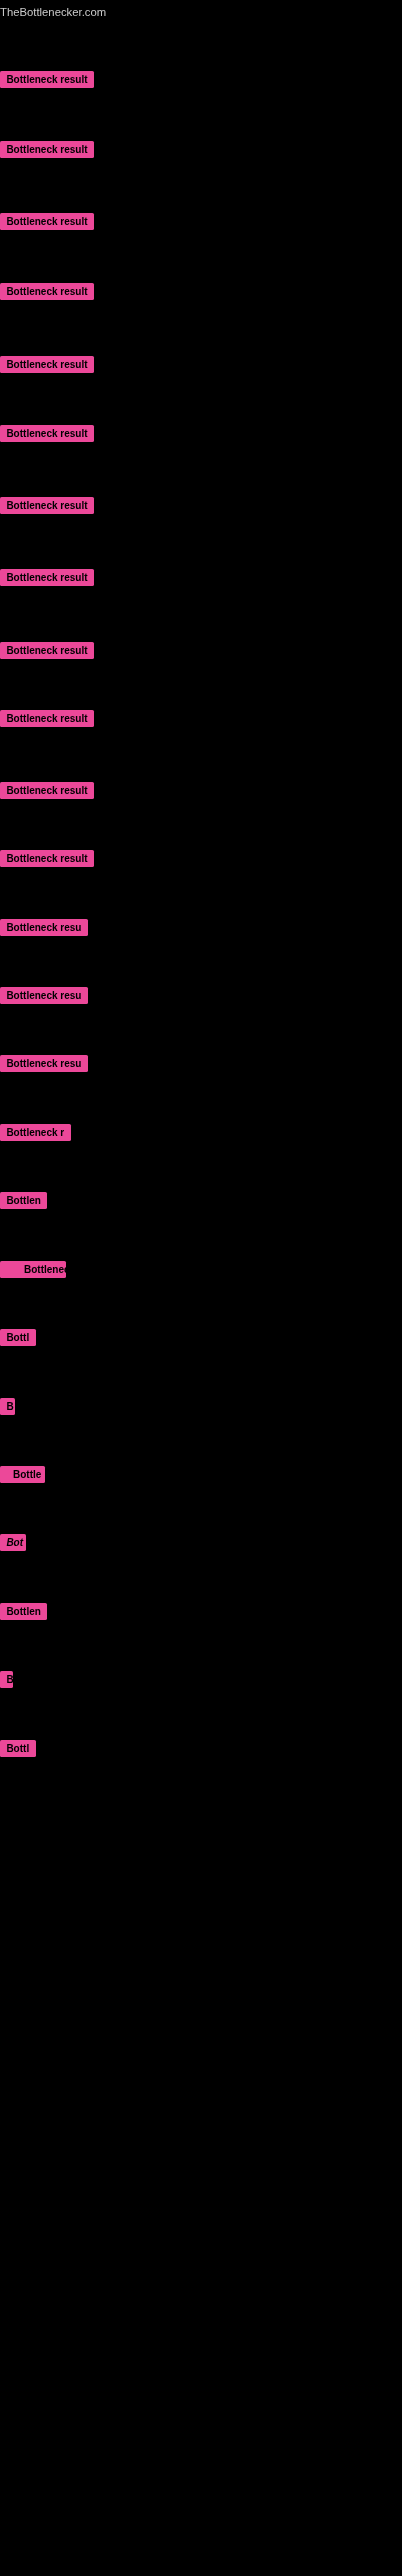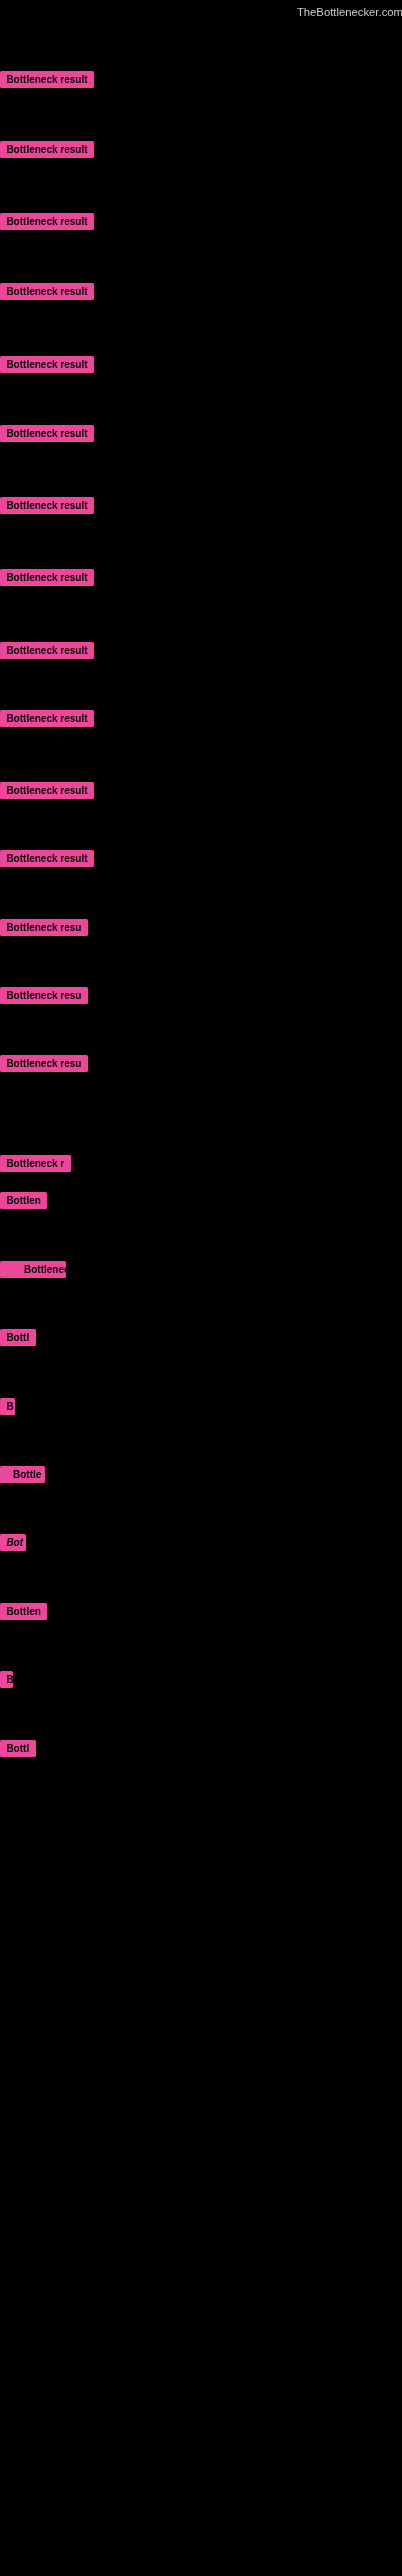--- a/index.html
+++ b/index.html
@@ -8,21 +8,21 @@
       box-sizing: border-box;
     }
     body {
       background-color: #000;
       width: 403px;
       min-height: 2576px;
       font-family: Arial, sans-serif;
       position: relative;
     }
     .site-title {
-      text-align: right;
+      text-align: left;
       color: #ccc;
       font-size: 11.3px;
       padding: 6.4px 0;
       width: 100%;
     }
     .bottleneck-badge {
       display: inline-block;
       background-color: #ec4899;
       color: #000;
       font-size: 10px;
@@ -51,21 +51,21 @@
     <div class="bottleneck-badge" style="top: 400px; max-width: 124px;">Bottleneck result</div>
     <div class="bottleneck-badge" style="top: 472px; max-width: 125px;">Bottleneck result</div>
     <div class="bottleneck-badge" style="top: 544px; max-width: 125px;">Bottleneck result</div>
     <div class="bottleneck-badge" style="top: 617px; max-width: 123px;">Bottleneck result</div>
     <div class="bottleneck-badge" style="top: 685px; max-width: 122px;">Bottleneck result</div>
     <div class="bottleneck-badge" style="top: 757px; max-width: 120px;">Bottleneck result</div>
     <div class="bottleneck-badge" style="top: 825px; max-width: 118px;">Bottleneck result</div>
     <div class="bottleneck-badge" style="top: 894px; max-width: 105px;">Bottleneck resu</div>
     <div class="bottleneck-badge" style="top: 962px; max-width: 101px;">Bottleneck resu</div>
     <div class="bottleneck-badge" style="top: 1030px; max-width: 97px;">Bottleneck resu</div>
-    <div class="bottleneck-badge" style="top: 1099px; max-width: 81px; margin-top: 31px;">Bottleneck r</div>
+    <div class="bottleneck-badge" style="top: 1099px; max-width: 81px;">Bottleneck r</div>
     <div class="bottleneck-badge" style="top: 1167px; max-width: 52px;">Bottlen</div>
     <div class="bottleneck-badge" style="top: 1236px; max-width: 66px; padding-left: 24px;">Bottleneck</div>
     <div class="bottleneck-badge" style="top: 1304px; max-width: 42px;">Bottl</div>
     <div class="bottleneck-badge" style="top: 1373px; max-width: 14.5px;">B</div>
     <div class="bottleneck-badge" style="top: 1441px; max-width: 45px; padding-left: 13px;">Bottle</div>
     <div class="bottleneck-badge" style="top: 1509px; max-width: 26px; font-style: italic;">Bot</div>
     <div class="bottleneck-badge" style="top: 1578px; max-width: 52px;">Bottlen</div>
     <div class="bottleneck-badge" style="top: 1646px; max-width: 11.3px;">B</div>
     <div class="bottleneck-badge" style="top: 1715px; max-width: 39px;">Bottl</div>
   </div>

